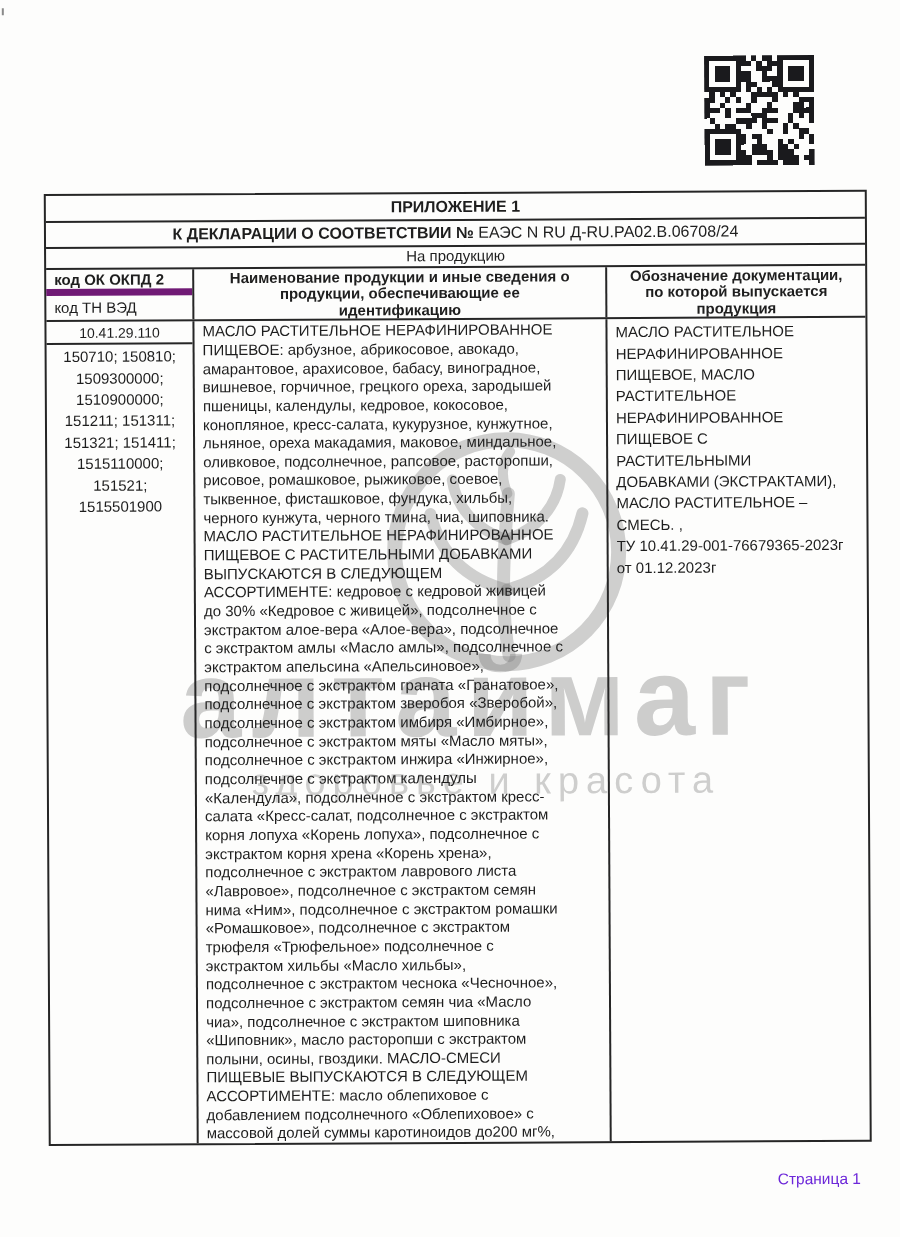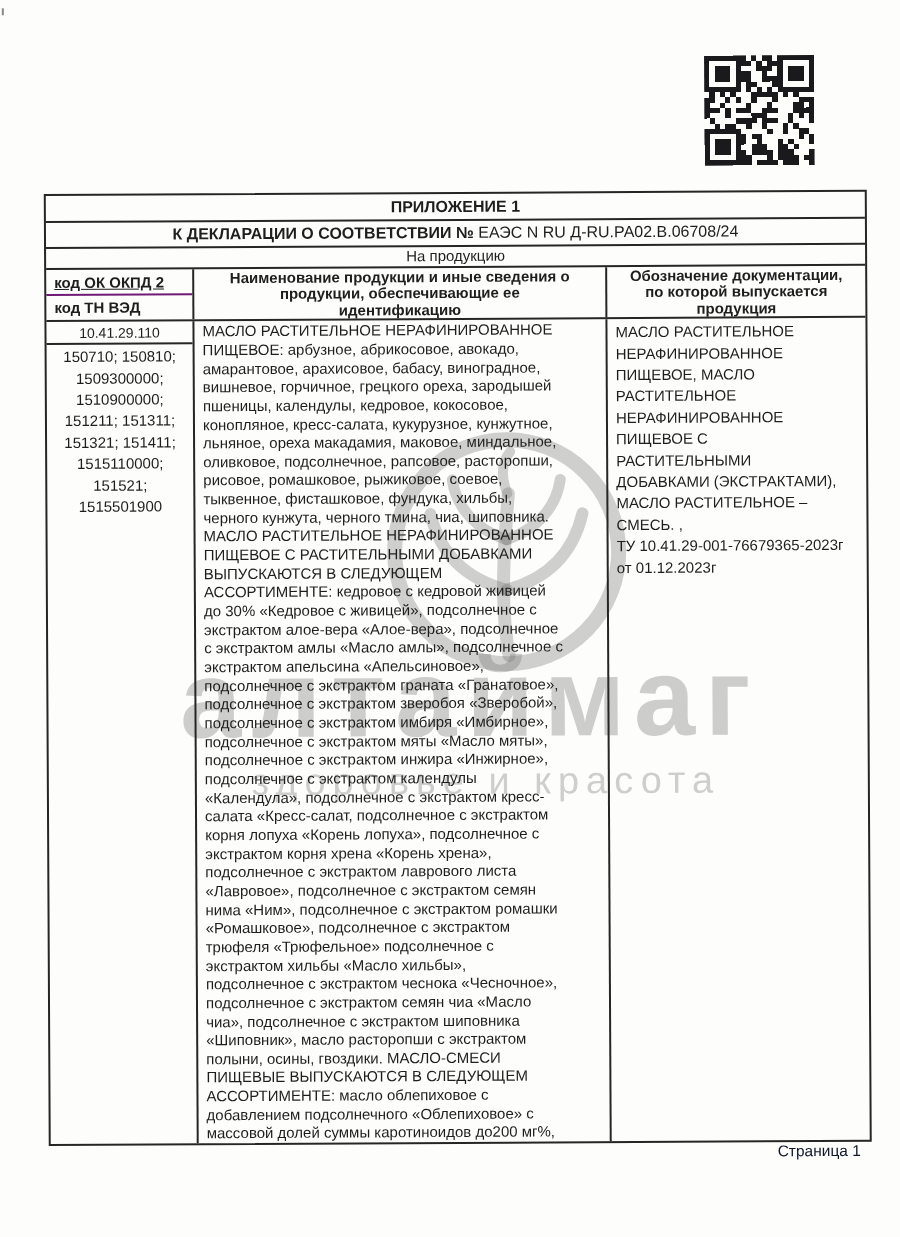--- a/index.html
+++ b/index.html
@@ -41,25 +41,25 @@
   .r-title{font-weight:bold;font-size:16px;padding:3px 0 3px 0;line-height:19px;}
   .r-decl{font-size:16px;padding:2px 0 3px 0;line-height:19px;}
   .r-decl .b{font-weight:bold;}
   .r-scope{font-size:15px;padding:1px 0 2px 0;line-height:16px;}
   .cols{display:flex;align-items:stretch;}
   .c1{width:146px;}
   .c2{width:413px;border-left:2px solid #262626;}
   .c3{width:260px;border-left:2px solid #262626;}
   
   .hdr .c1 .sub1{
-    height:26px;border-bottom:2px solid #701a75;
-    font-weight:bold;font-size:15px;display:flex;align-items:center;padding-left:8px;text-decoration:underline;
+    height:26px;border-bottom:7px solid #701a75;
+    font-weight:bold;font-size:15px;display:flex;align-items:center;padding-left:8px;
   }
   .hdr .c1 .sub2{
-    height:22px;font-weight:bold;font-size:15px;display:flex;align-items:center;padding-left:8px;
+    height:22px;font-weight:normal;font-size:15px;display:flex;align-items:center;padding-left:8px;
   }
   .hdr .c2,.hdr .c3{
     font-weight:bold;font-size:15px;line-height:16.4px;text-align:center;
     padding-top:1px;white-space:pre-line;
   }
   
   .data-row{min-height:812px;}
   .okpd{
     height:23px;border-bottom:2px solid #262626;
     font-size:14px;text-align:center;line-height:22px;
@@ -70,22 +70,22 @@
   .prod{
     font-size:15px;line-height:18.65px;white-space:pre-line;
     padding:1px 4px 0 8px;
   }
   .docs{
     font-size:15px;line-height:21.4px;white-space:pre-line;
     padding:2px 4px 0 8px;
   }
   
   .footer{
-    position:absolute;top:1144px;right:42px;z-index:2;
-    font-size:15.5px;color:#0f172a;
+    position:absolute;top:1172px;right:42px;z-index:2;
+    font-size:15.5px;color:#6d28d9;
   }
   .speck{position:absolute;left:5px;top:6px;width:2px;height:7px;background:#8a8a8a;}
 </style>
 </head>
 <body>
 
 <div class="scan">
 
   <div class="speck"></div>
 

